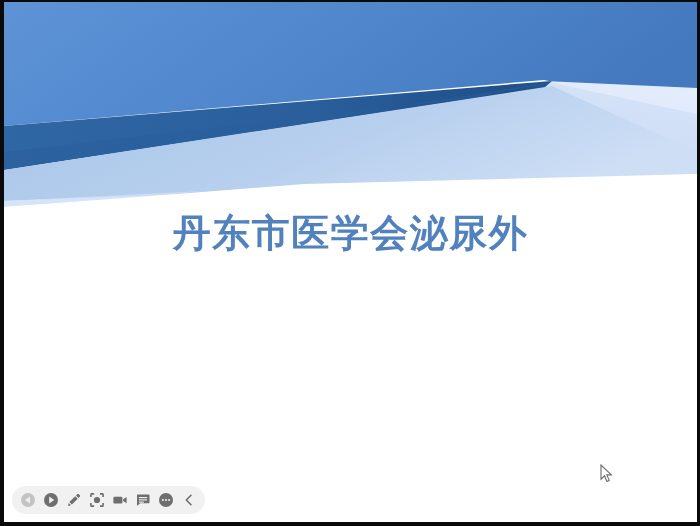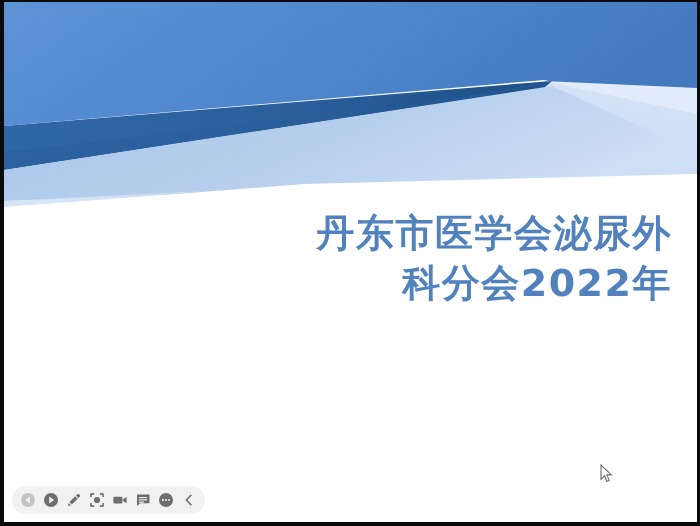--- a/index.html
+++ b/index.html
@@ -34,22 +34,22 @@
     width:693px; height:230px;
     overflow:hidden;
   }
   #slide-graphic svg { display:block; width:693px; height:230px; }
 
   
   #slide-title {
     position:absolute;
     left:0; right:0;
     top:206px;
-    text-align:right;
-    padding:0 25px;
+    text-align:center;
+    padding:0 60px;
   }
   .title-line {
     font-family:"DejaVu Sans", sans-serif;
     font-weight:bold;
     font-size:38px;
     line-height:50px;
     letter-spacing:1.5px;
     color:#5282bd;
     white-space:nowrap;
   }
@@ -143,21 +143,20 @@
         <polygon points="0,168 548,84 693,150 693,172 240,190 0,199" fill="url(#gLight)"></polygon>
 
         <polygon points="0,199 200,189 130,196 0,205" fill="#cfdff6" opacity="0.85"></polygon>
 
         <polygon points="0,205 160,193 300,182 693,172 693,230 0,230" fill="#ffffff"></polygon>
       </svg>
     </div>
 
     <div id="slide-title">
       <div class="title-line">丹东市医学会泌尿外</div>
-      <div class="title-line">科分会2022年</div>
     </div>
 
     <div id="player-toolbar">
 
       <button class="tb-btn is-disabled" title="">
         <span class="sr">上一页</span>
         <svg width="16" height="16" viewBox="0 0 16 16">
           <circle cx="8" cy="8" r="7" class="tb-ico"></circle>
           <polygon points="10,4.4 10,11.6 5,8" fill="#f0f0f0"></polygon>
         </svg>

